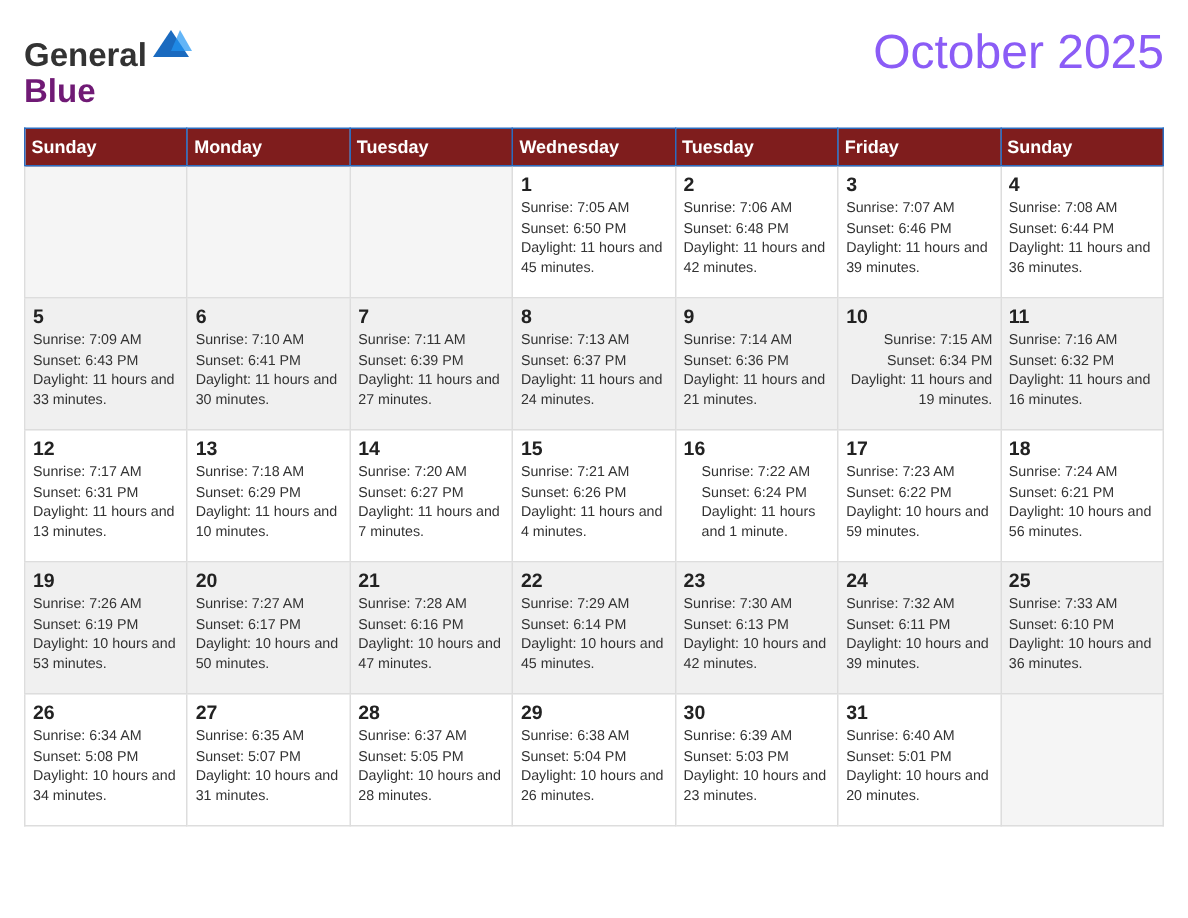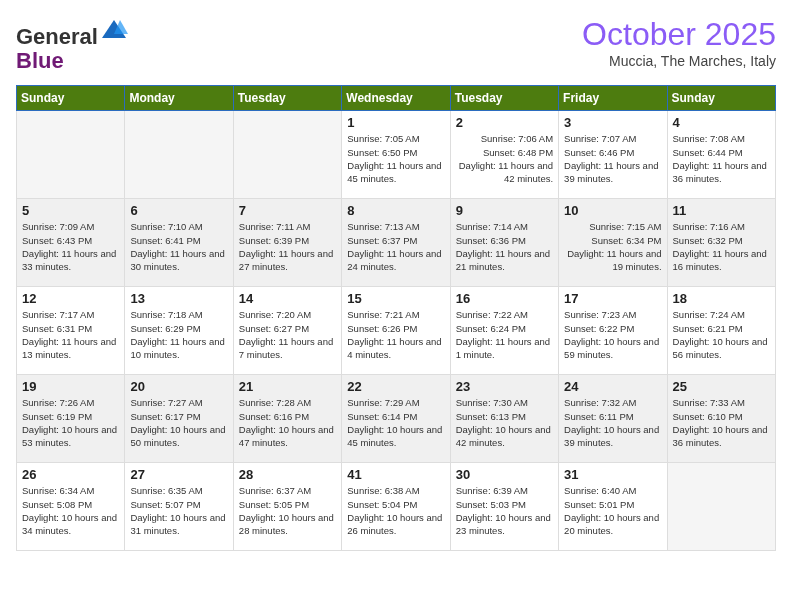--- a/index.html
+++ b/index.html
@@ -44,21 +44,21 @@
     .location {
       font-size: 14px;
       color: #444;
     }
     .calendar {
       width: 100%;
       border-collapse: collapse;
       border: 1px solid #ccc;
     }
     .calendar th {
-      background: #4d7c0f;
+      background: #7f1d1d;
       color: #fff;
       font-size: 12px;
       font-weight: bold;
       padding: 5px 4px;
       text-align: left;
       border: 1px solid #2b6cbf;
     }
     .calendar td {
       width: 108px;
       vertical-align: top;
@@ -99,21 +99,20 @@
             <polygon points="14,4 26,22 2,22" fill="#1a6abf"></polygon>
             <polygon points="20,4 28,18 14,18" fill="#2196F3" opacity="0.7"></polygon>
           </svg>
         <br>
         <span class="blue">Blue</span>
       </div>
     </div>
   </div>
   <div class="title-block">
     <div class="month-title">October 2025</div>
-    <div class="location">Muccia, The Marches, Italy</div>
   </div>
 </div>
 
 <table class="calendar">
   <thead>
     <tr>
     <th>Sunday</th>
         <th>Monday</th>
         <th>Tuesday</th>
         <th>Wednesday</th>
@@ -128,21 +127,21 @@
         <td class="empty"></td>
         <td class="empty"></td>
         <td>
           <div class="day-number">1</div>
           <div class="day-info" style="white-space: pre-line;">Sunrise: 7:05 AM
 Sunset: 6:50 PM
 Daylight: 11 hours and 45 minutes.</div>
         </td>
         <td>
           <div class="day-number">2</div>
-          <div class="day-info" style="white-space: pre-line; text-align: right;">Sunrise: 7:06 AM
+          <div class="day-info" style="white-space: pre-line;">Sunrise: 7:06 AM
 Sunset: 6:48 PM
 Daylight: 11 hours and 42 minutes.</div>
         </td>
         <td>
           <div class="day-number">3</div>
           <div class="day-info" style="white-space: pre-line;">Sunrise: 7:07 AM
 Sunset: 6:46 PM
 Daylight: 11 hours and 39 minutes.</div>
         </td>
         <td>
@@ -216,21 +215,21 @@
 Daylight: 11 hours and 7 minutes.</div>
         </td>
         <td>
           <div class="day-number">15</div>
           <div class="day-info" style="white-space: pre-line;">Sunrise: 7:21 AM
 Sunset: 6:26 PM
 Daylight: 11 hours and 4 minutes.</div>
         </td>
         <td>
           <div class="day-number">16</div>
-          <div class="day-info" style="white-space: pre-line;">Sunrise: 7:22 AM
+          <div class="day-info" style="white-space: pre-line; margin-left: 12px;">Sunrise: 7:22 AM
 Sunset: 6:24 PM
 Daylight: 11 hours and 1 minute.</div>
         </td>
         <td>
           <div class="day-number">17</div>
           <div class="day-info" style="white-space: pre-line;">Sunrise: 7:23 AM
 Sunset: 6:22 PM
 Daylight: 10 hours and 59 minutes.</div>
         </td>
         <td>
@@ -297,21 +296,21 @@
 Sunset: 5:07 PM
 Daylight: 10 hours and 31 minutes.</div>
         </td>
         <td>
           <div class="day-number">28</div>
           <div class="day-info" style="white-space: pre-line;">Sunrise: 6:37 AM
 Sunset: 5:05 PM
 Daylight: 10 hours and 28 minutes.</div>
         </td>
         <td>
-          <div class="day-number">41</div>
+          <div class="day-number">29</div>
           <div class="day-info" style="white-space: pre-line;">Sunrise: 6:38 AM
 Sunset: 5:04 PM
 Daylight: 10 hours and 26 minutes.</div>
         </td>
         <td>
           <div class="day-number">30</div>
           <div class="day-info" style="white-space: pre-line;">Sunrise: 6:39 AM
 Sunset: 5:03 PM
 Daylight: 10 hours and 23 minutes.</div>
         </td>

